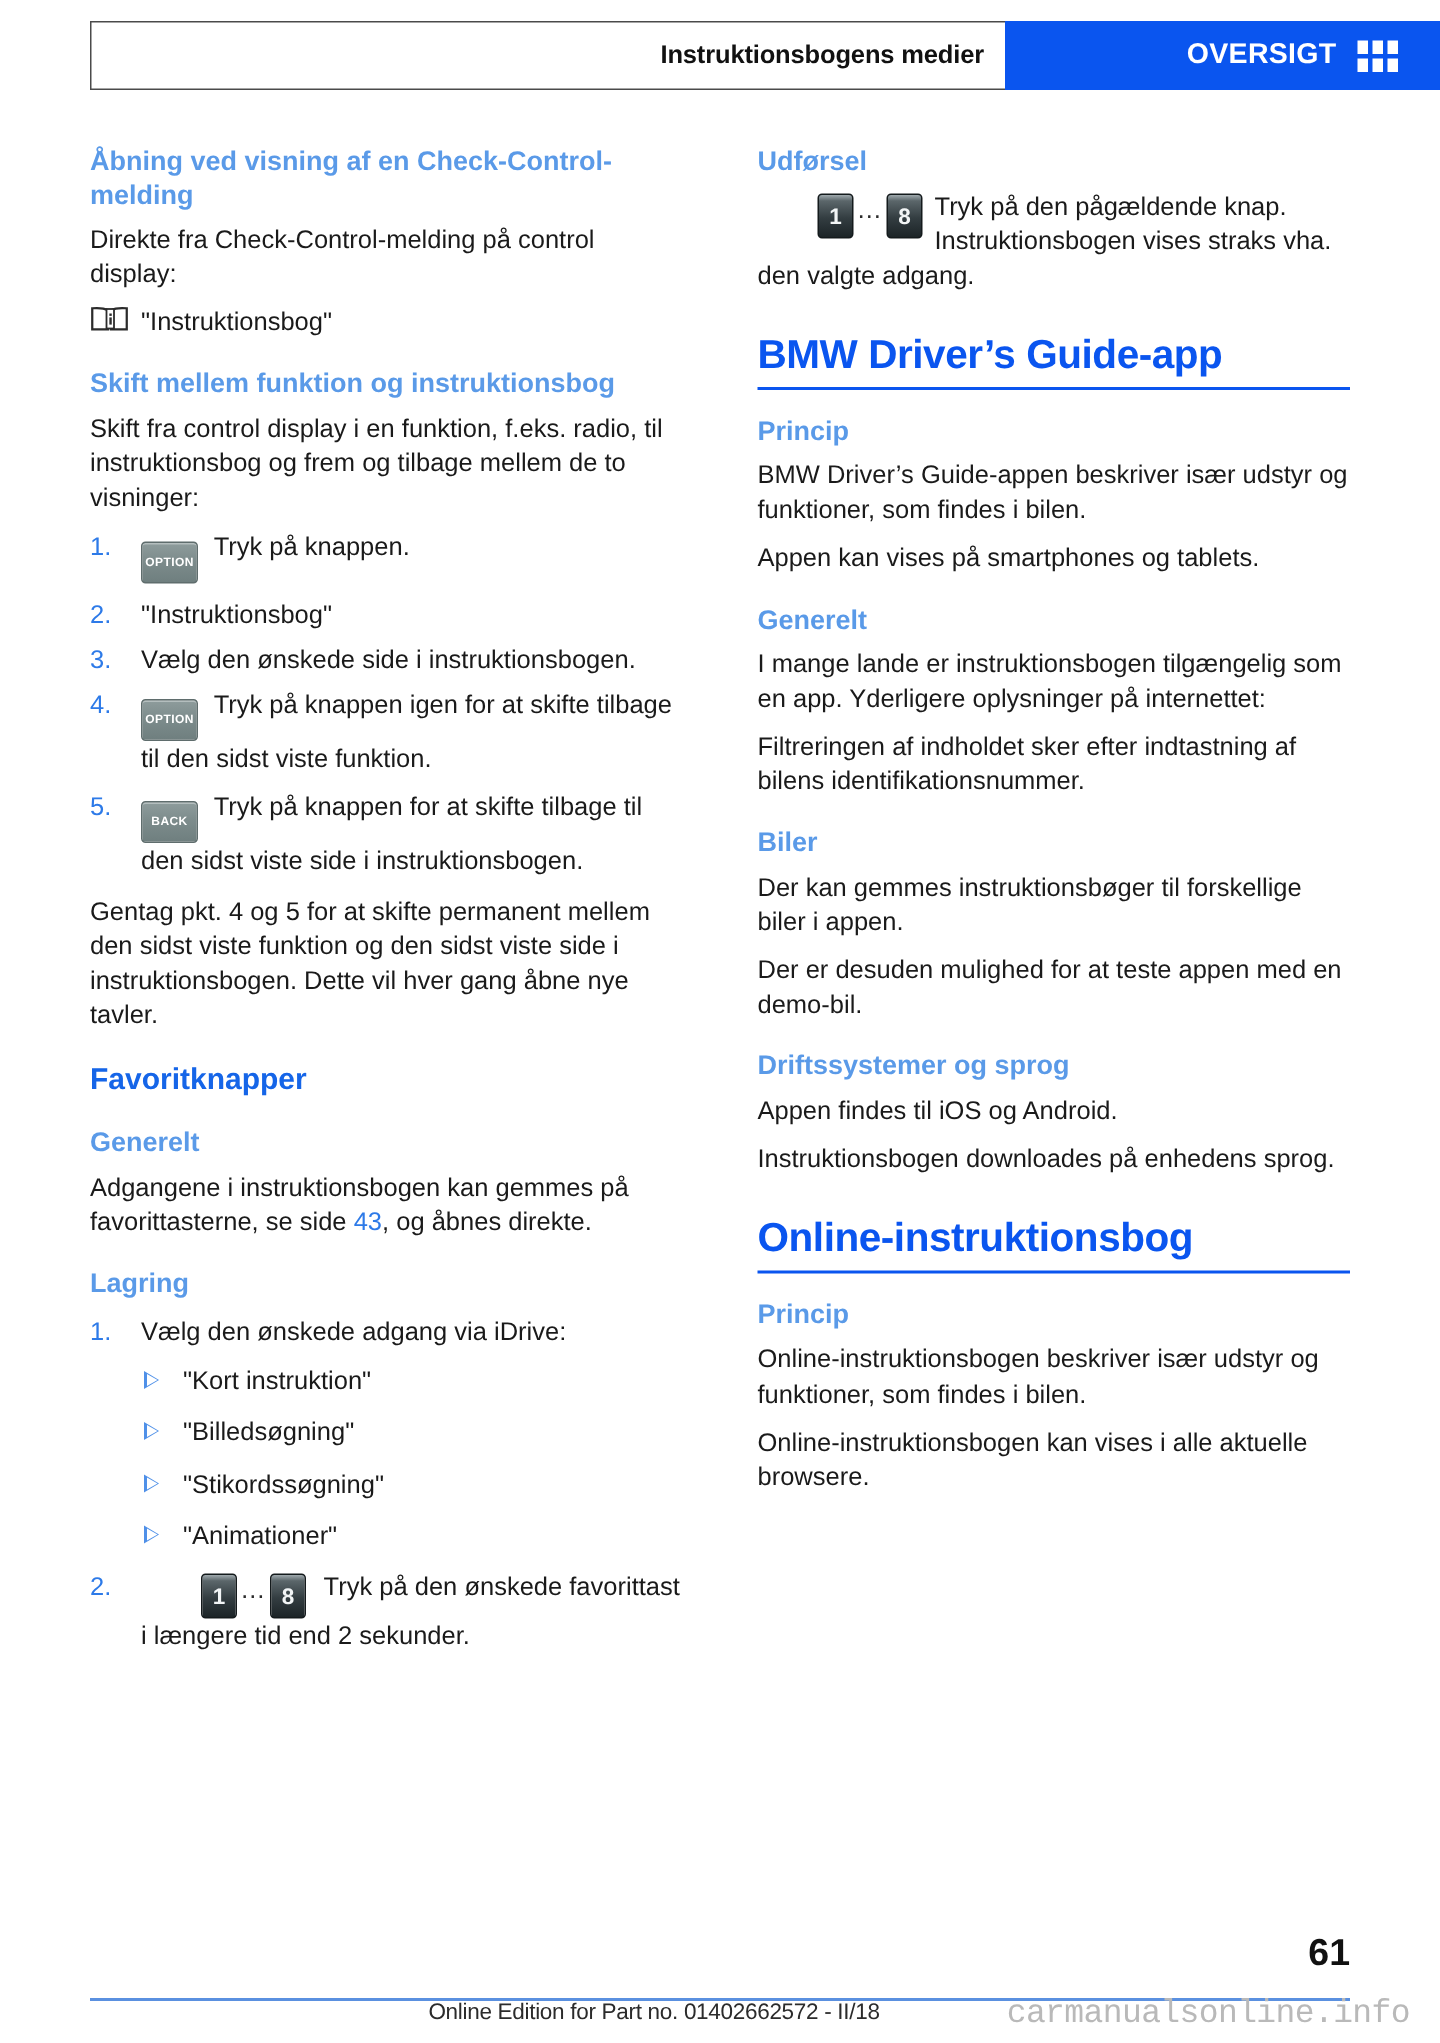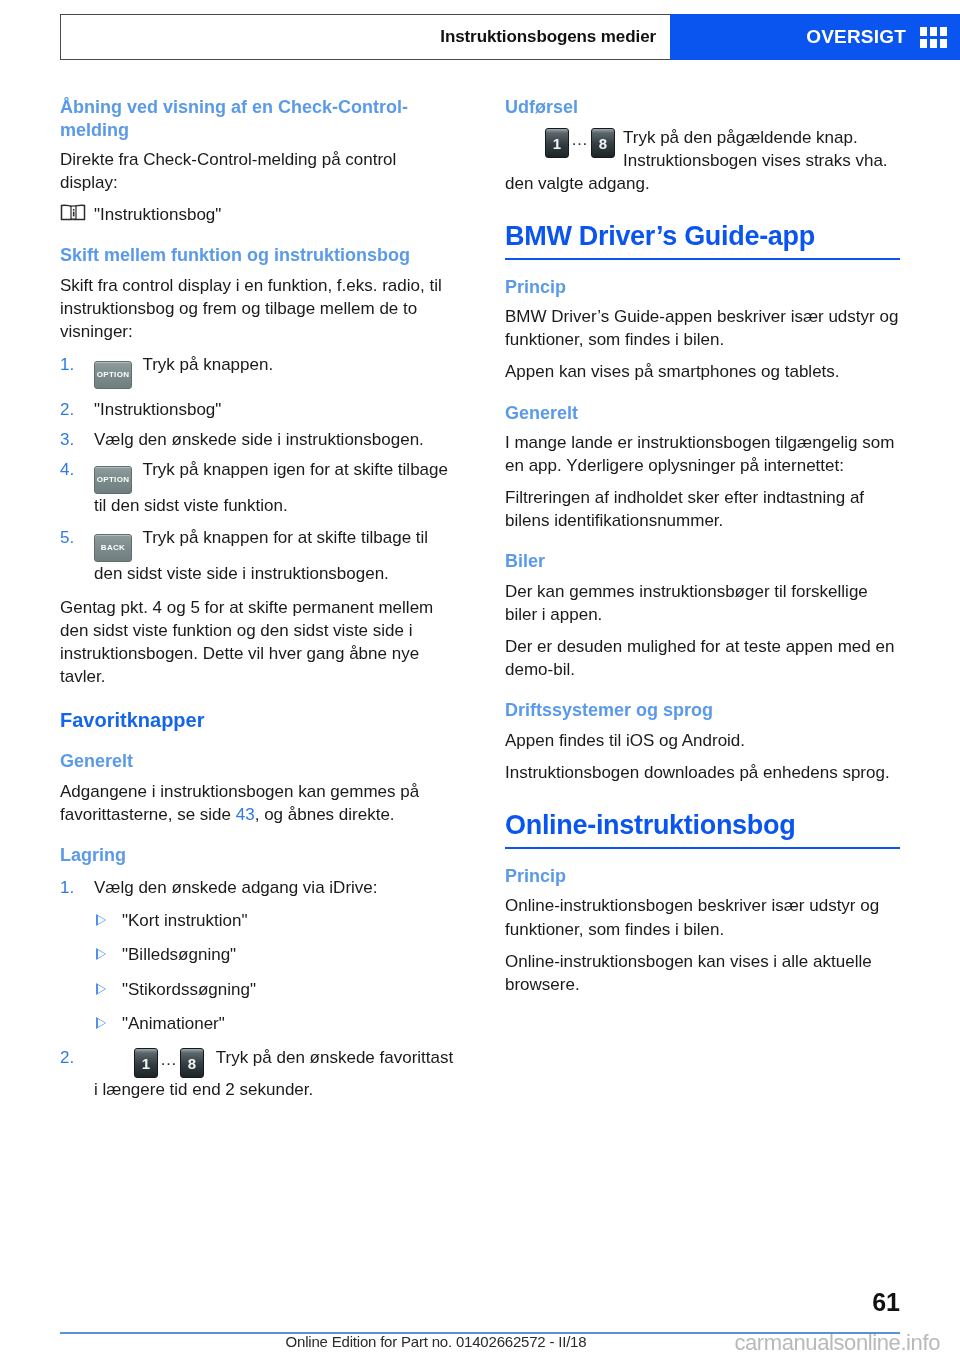--- a/index.html
+++ b/index.html
@@ -41,21 +41,21 @@
     font-weight: 700;
     color: #111111;
     letter-spacing: -0.1px;
   }
   .header-right {
     flex: 0 0 290px;
     background: #0a55ef;
     display: flex;
     align-items: center;
     justify-content: flex-end;
-    padding-right: 13px;
+    padding-right: 28px;
     box-sizing: border-box;
   }
   .header-right-label {
     font-size: 19px;
     font-weight: 700;
     color: #ffffff;
     letter-spacing: 0.2px;
     margin-right: 14px;
   }
   .grid-icon {
@@ -290,20 +290,21 @@
     color: #2b2b2b;
     letter-spacing: -0.2px;
   }
   .watermark {
     position: absolute;
     right: 20px;
     top: 1330px;
     font-size: 22px;
     color: #b9b9b9;
     letter-spacing: -0.4px;
+    font-family: Liberation Mono, monospace;
   }
 </style>
 </head>
 <body>
 
 <div class="page-header">
   <div class="header-left">
     <span class="header-left-label">Instruktionsbogens medier</span>
   </div>
   <div class="header-right">

